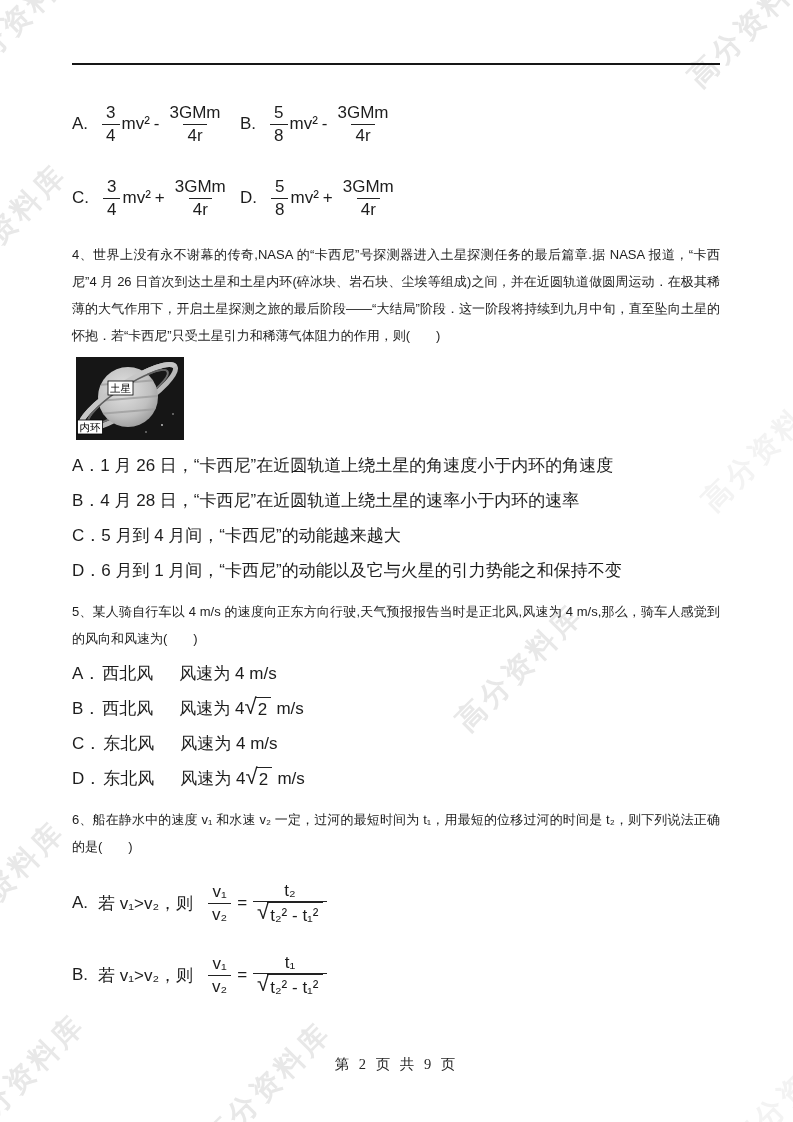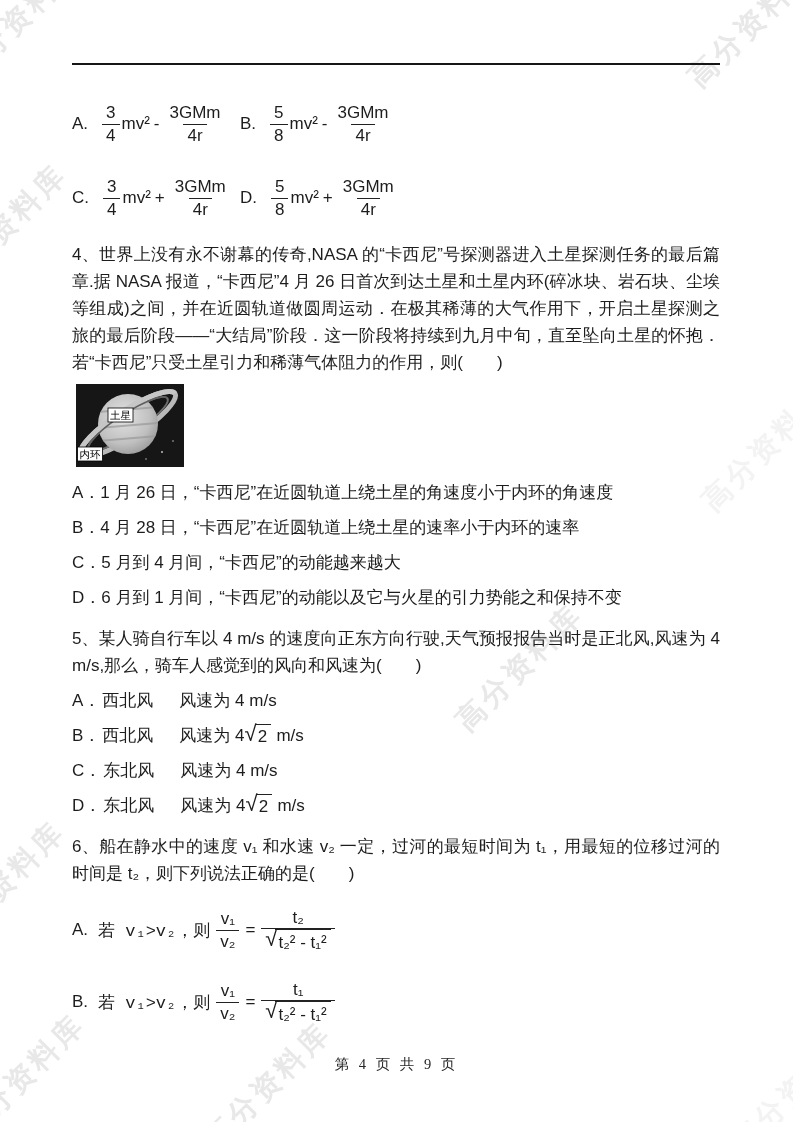--- a/index.html
+++ b/index.html
@@ -19,21 +19,21 @@
     position:absolute; z-index:1;
     font-size:29px; font-weight:bold; letter-spacing:4px;
     color:#e8e8e8; white-space:nowrap;
     transform:translate(-50%,-50%) rotate(-45deg);
     pointer-events:none; user-select:none;
   }
   .wm-light { color:#f3f3f3; }
 
   
   .qtext {
-    font-size:17px; line-height:27px;
+    font-size:13px; line-height:27px;
     text-align:justify; margin:14px 0 0 0;
   }
   .optline { font-size:17px; line-height:27px; margin:8px 0 0 0; }
   .optrow { display:flex; align-items:center; font-size:17px; margin:8px 0 0 0; min-height:27px; }
   .optrow .dir { margin-left:2px; }
   .optrow .gap { margin-left:26px; }
   .u-gap { margin-left:5px;text-align:center; }
 
   
   .frac {
@@ -57,21 +57,21 @@
   .frow .fopt:first-child { width:168px; }
   .fopt .lbl { margin-right:12px; }
   .fopt .op { margin:0 4px; }
 
   
   .figure-wrap { margin:8px 0 0 4px;font-family:Liberation Serif, serif; }
 
   
   .q6opt { display:flex; align-items:center; font-size:17px; margin-top:14px; min-height:58px; }
   .q6opt .lbl { margin-right:10px; }
-  .q6opt .cond { margin-right:4px;font-family:Liberation Mono, monospace; }
+  .q6opt .cond { margin-right:13px; }
   .q6opt .eq { margin:0 4px; }
 
   .footer {
     position:absolute; left:0; right:0; bottom:48px;
     text-align:center; z-index:2;
     font-family:"Liberation Serif","DejaVu Serif",serif;
     font-size:14.5px; letter-spacing:3px; color:#262626;
   }
 </style>
 </head>
@@ -259,14 +259,14 @@
       <span class="frac">
           <span class="fnum">t₁</span>
           <span class="fden"><span class="sqrt">
               <span class="rsym">√</span>
               <span class="rtop">t₂² - t₁²</span>
             </span></span>
         </span>
     </div>
   </div>
 
-  <div class="footer">第 4 页 共 9 页</div>
+  <div class="footer">第 2 页 共 9 页</div>
 </div>
 
 </body></html>

